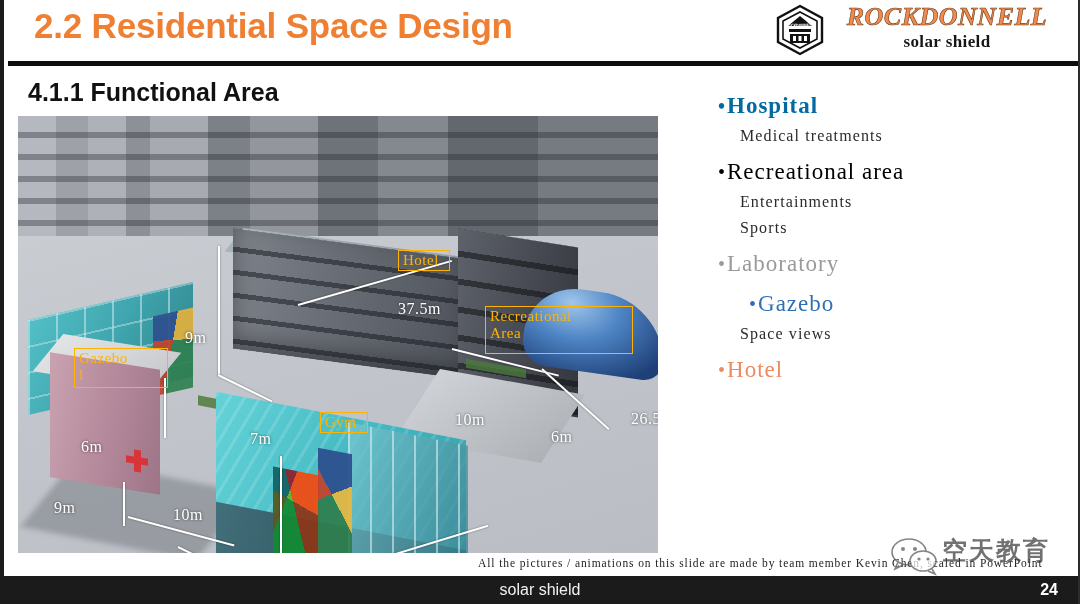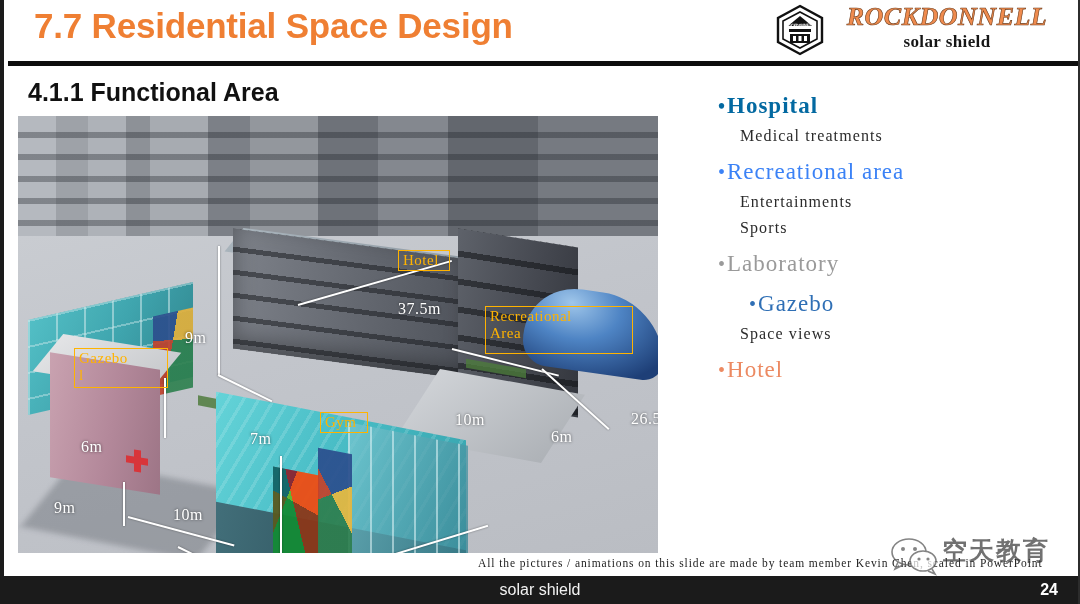--- a/index.html
+++ b/index.html
@@ -320,21 +320,21 @@
 </style>
 </head>
 <body>
 
 <div id="slide">
 
   <div class="edge-left"></div>
   <div class="edge-right"></div>
 
   <div class="header">
-    <div class="header-title">7.7 Residential Space Design</div>
+    <div class="header-title">2.2 Residential Space Design</div>
 
     <div class="logo-wrap">
       <svg class="logo-badge" viewBox="0 0 52 52">
         <polygon points="26,2 48,14 48,38 26,50 4,38 4,14" fill="none" stroke="#111" stroke-width="2.4"></polygon>
         <polygon points="26,8 43,17 43,35 26,44 9,35 9,17" fill="none" stroke="#111" stroke-width="1.6"></polygon>
         <path d="M14 22 L26 12 L38 22 Z" fill="#111"></path>
         <rect x="15" y="25" width="22" height="3" fill="#111"></rect>
         <text x="26" y="22.5" font-family="DejaVu Sans Mono, monospace" font-size="4.4" font-weight="bold" fill="#fff" text-anchor="middle">ROCKDONNELL</text>
         <rect x="16" y="30" width="20" height="9" fill="#111"></rect>
         <rect x="19" y="32" width="3" height="5" fill="#fff"></rect>
@@ -424,21 +424,21 @@
     <div class="lbl" style="left:302px; top:296px; width:48px;">Gym</div>
   </div>
 
   <div class="bullets">
 
     <div class="b-head" style="color:#0369a1;font-weight:bold;">
       <span class="dot">•</span><span>Hospital</span>
     </div>
     <div class="b-sub">Medical treatments</div>
 
-    <div class="b-head" style="color:#3b82f6;">
+    <div class="b-head" style="color:#000000;">
       <span class="dot">•</span><span>Recreational area</span>
     </div>
     <div class="b-sub">Entertainments</div>
 
     <div class="b-sub">Sports</div>
 
     <div class="b-head" style="color:#9a9a9a;">
       <span class="dot">•</span><span>Laboratory</span>
     </div>
 

